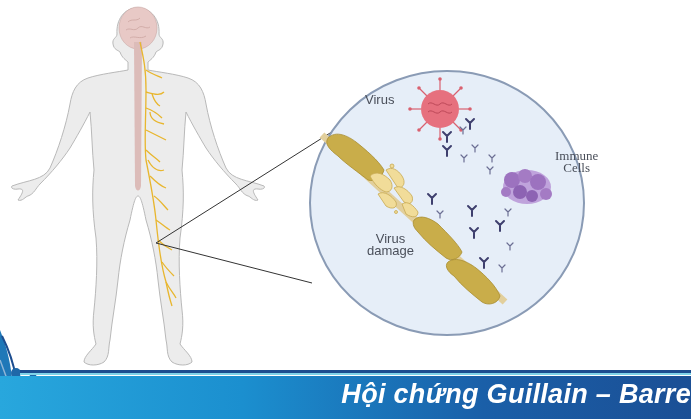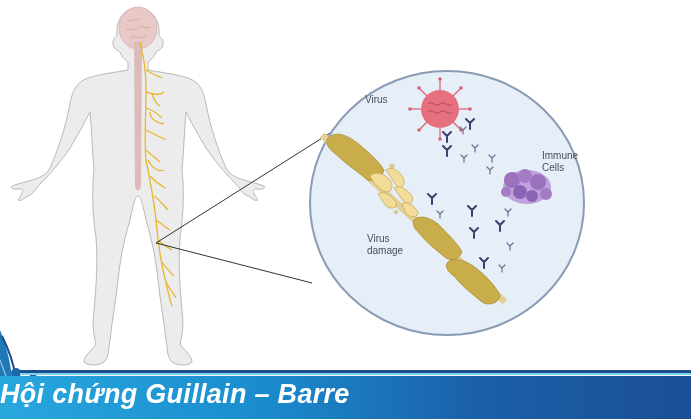--- a/index.html
+++ b/index.html
@@ -1,23 +1,23 @@
 <!DOCTYPE html>
 <html><head>
 <meta charset="utf-8">
 <style>
   html,body{margin:0;padding:0;}
   body{width:691px;height:419px;background:#ffffff;position:relative;overflow:hidden;font-family:"Liberation Sans",sans-serif;}
   .illus{position:absolute;left:0;top:0;width:691px;height:419px;}
-  .label{position:absolute;font-family:"Liberation Sans",sans-serif;font-size:10px;color:#4a4f5a;line-height:12px;}
+  .label{position:absolute;font-family:"Liberation Sans",sans-serif;font-size:13px;color:#4a4f5a;text-align:center;line-height:12px;}
   .banner{position:absolute;left:0;top:376px;width:691px;height:43px;
     background:linear-gradient(90deg,#28a7dd 0%,#1b8fcf 35%,#1a5fa8 70%,#1b4f95 100%);}
   .banner-line{position:absolute;left:20px;right:0;top:370px;height:3px;background:#1c4d8f;}
   .banner-line2{position:absolute;left:20px;right:0;top:373px;height:2px;background:#7fd3e8;}
-  .banner-title{position:absolute;left:0;width:691px;top:379px;text-align:left;
+  .banner-title{position:absolute;left:0;width:691px;top:379px;text-align:right;
     font-family:"Liberation Sans",sans-serif;font-weight:bold;font-style:italic;font-size:27px;color:#ffffff;letter-spacing:0.3px;}
 </style>
 </head>
 <body>
 
 <svg class="illus" viewBox="0 0 691 419" xmlns="http://www.w3.org/2000/svg">
 
   <g>
     <path d="M137,8 C124,8 116,20 117,34 C117,38 112,38 113,44 C114,50 118,50 120,52 C122,58 126,60 128,62 L128,70
              C118,72 100,74 88,78 C76,82 72,92 70,104 C66,126 58,150 50,168 C44,180 28,180 12,186 C10,188 14,190 18,189
@@ -143,21 +143,21 @@
     <circle cx="33" cy="374" r="3.5" fill="#1f68a8"></circle>
   </g>
   <g stroke="#ffffff" stroke-width="1.2">
     <line x1="262" y1="377" x2="270" y2="370"></line>
     <line x1="278" y1="377" x2="286" y2="370"></line>
     <line x1="294" y1="377" x2="302" y2="370"></line>
   </g>
 </svg>
 
 <div class="label" style="left:365px;top:94px;">Virus</div>
-<div class="label" style="left:542px;top:150px;">
+<div class="label" style="left:555px;top:150px;font-family:Liberation Serif, serif;">
   <div>Immune</div>
   <div>Cells</div>
 </div>
 <div class="label" style="left:367px;top:233px;">
   <div>Virus</div>
   <div>damage</div>
 </div>
 
 <div class="banner-line"></div>
 <div class="banner-line2"></div>

